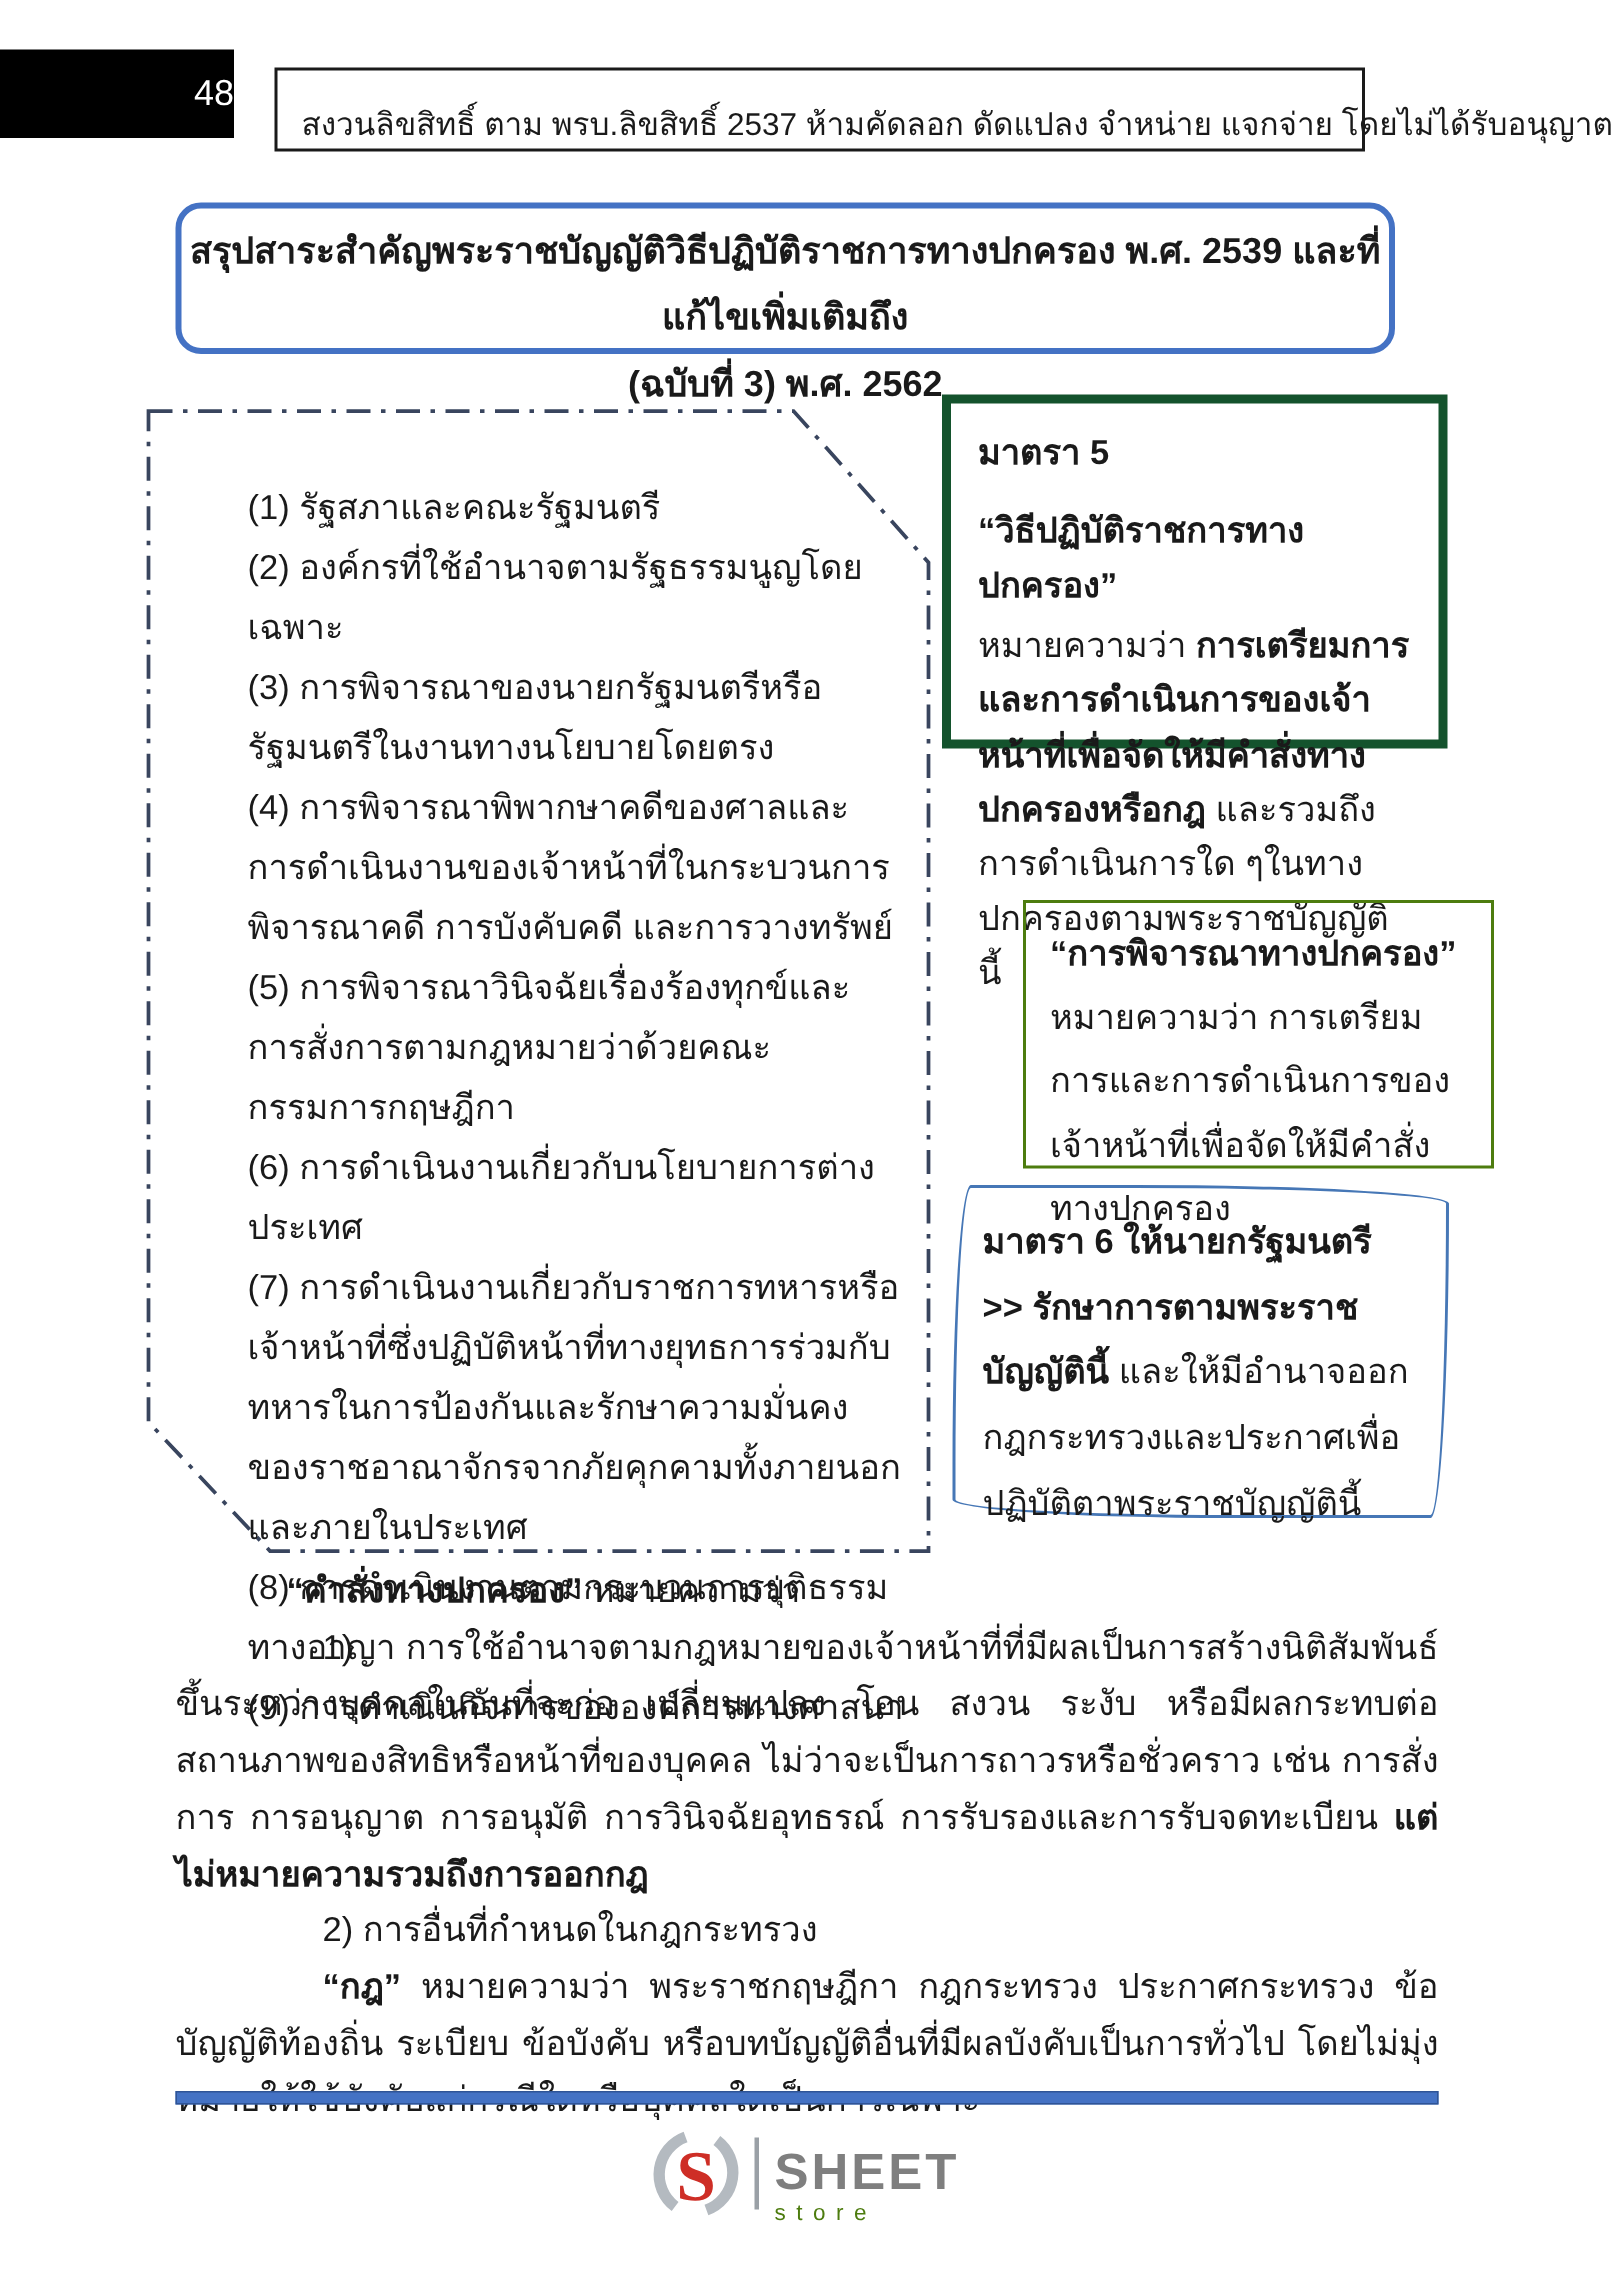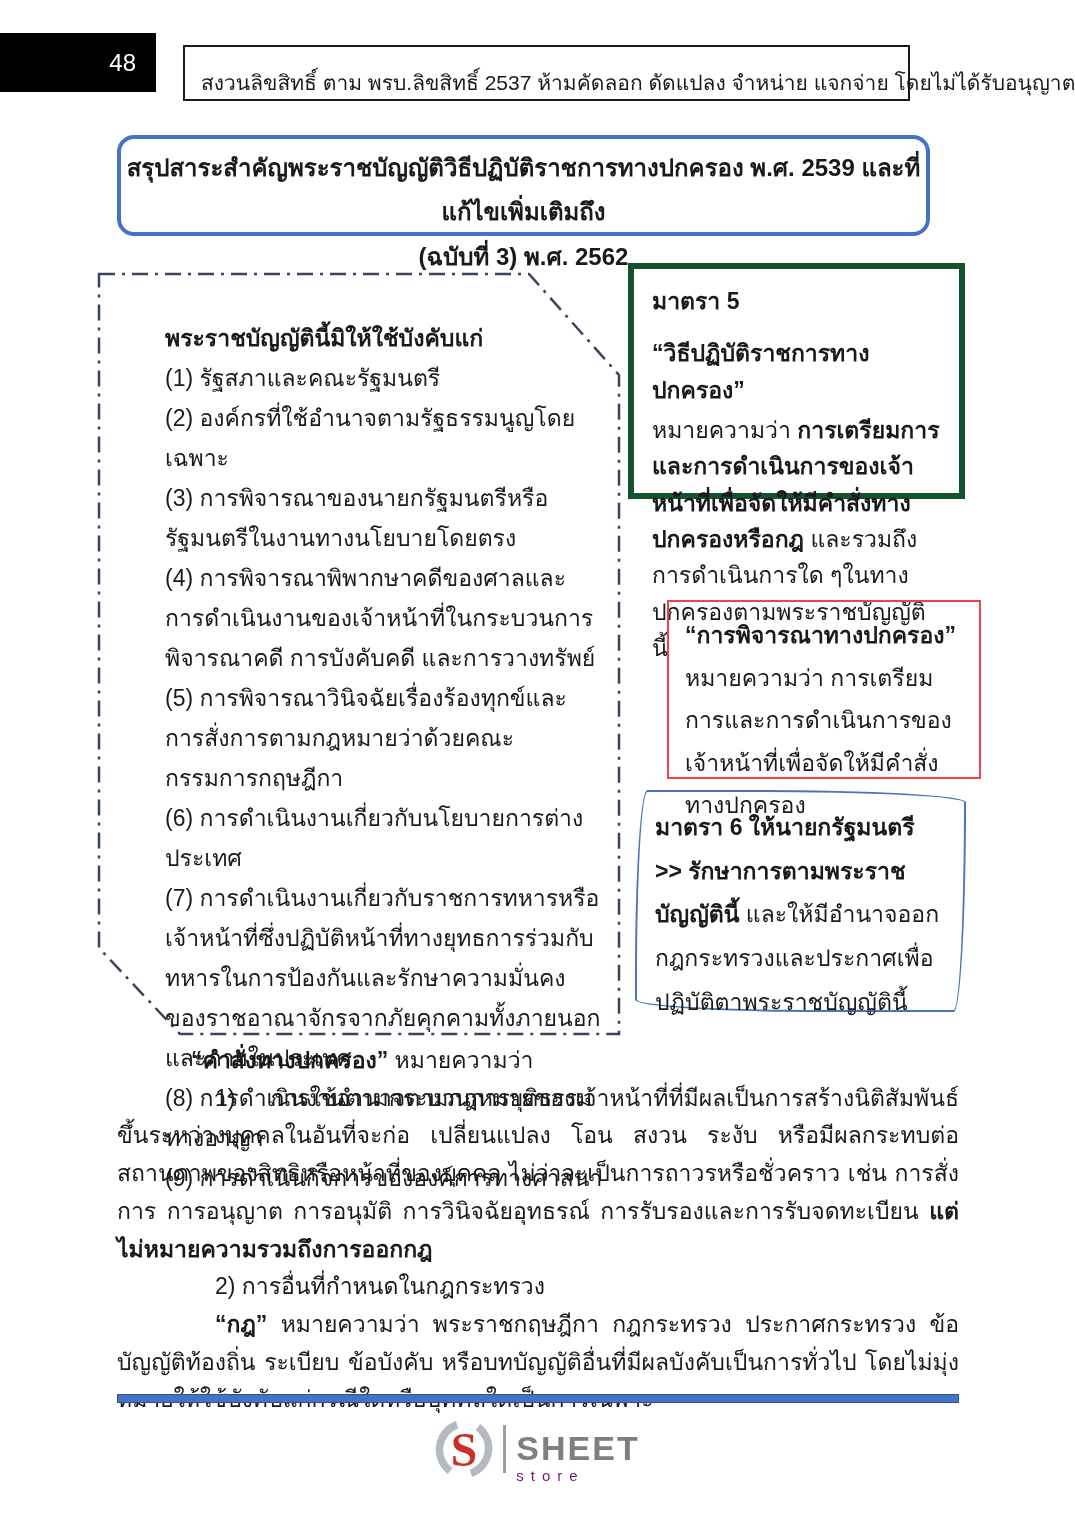--- a/index.html
+++ b/index.html
@@ -9,21 +9,21 @@
     overflow:hidden;
   }
   .b{font-weight:bold}
   .u{}
   p{margin:0}
 
   
   .pagenum{
     position:absolute;left:0;top:33px;width:156px;height:59px;background:#000;
     color:#fff;font-size:24px;display:flex;align-items:center;justify-content:flex-end;
-    padding-right:20px;box-sizing:border-box;
+    box-sizing:border-box;
   }
   .copyright{
     position:absolute;left:183px;top:45px;width:727px;height:56px;
     border:2px solid #1a1a1a;box-sizing:border-box;display:flex;align-items:flex-end;
     padding-left:16px;font-size:21px;white-space:nowrap;
   }
 
   
   .titlebox{
     position:absolute;left:117px;top:135px;width:813px;height:101px;box-sizing:border-box;
@@ -42,22 +42,22 @@
   
   .m5{
     position:absolute;left:628px;top:263px;width:337px;height:236px;box-sizing:border-box;
     border:6px solid #14532d;padding:14px 18px;font-size:23px;line-height:1.58;
   }
   .m5-head{margin-bottom:16px}
   .m5-term{margin-bottom:4px}
 
   
   .consider{
-    position:absolute;left:667px;top:600px;width:314px;height:179px;box-sizing:border-box;
-    border:2px solid #ef4444;padding:12px 16px;font-size:23px;line-height:1.85;
+    position:absolute;left:682px;top:600px;width:314px;height:179px;box-sizing:border-box;
+    border:2px solid #4d7c0f;padding:12px 16px;font-size:23px;line-height:1.85;
   }
 
   
   .m6{
     position:absolute;left:635px;top:790px;width:331px;height:222px;box-sizing:border-box;
     border:2.5px solid #4677B6;padding:14px 18px;font-size:23px;line-height:1.9;
     border-radius:15px 255px 15px 225px / 225px 15px 255px 15px;
   }
 
   
@@ -73,21 +73,21 @@
     position:absolute;left:117px;top:1394px;width:842px;height:9px;
     background:#4472C4;border:1px solid #2F5496;box-sizing:border-box;
   }
   .logo{
     position:absolute;left:0;top:1415px;width:1075px;display:flex;
     align-items:center;justify-content:center;gap:10px;
   }
   .logo-bar{width:3px;height:48px;background:#9aa0a6;}
   .logo-text{display:flex;flex-direction:column;line-height:1;margin-top:16px;}
   .logo-sheet{font-size:34px;font-weight:bold;color:#7f7f7f;letter-spacing:2px;}
-  .logo-store{font-size:15px;color:#701a75;letter-spacing:7px;margin-top:3px;}
+  .logo-store{font-size:15px;color:#4d7c0f;letter-spacing:7px;margin-top:3px;}
 </style>
 </head>
 <body>
 
 <div class="page">
 
   <div class="pagenum">
     <span>48</span>
   </div>
 
@@ -98,21 +98,20 @@
   <div class="titlebox">
     <div>สรุปสาระสำคัญพระราชบัญญัติวิธีปฏิบัติราชการทางปกครอง พ.ศ. 2539 และที่แก้ไขเพิ่มเติมถึง</div>
     <div>(ฉบับที่ 3) พ.ศ. 2562</div>
   </div>
 
   <div class="exclusion">
     <svg viewBox="0 0 524 764" preserveAspectRatio="none">
       <polygon points="2,2 432,2 522,103 522,762 83,762 2,676" fill="none" stroke="#39455E" stroke-width="2.5" stroke-dasharray="16 7 3 7"></polygon>
     </svg>
     <div class="exclusion-content">
-      <p class="b">พระราชบัญญัตินี้มิให้ใช้บังคับแก่</p>
       <p>(1) รัฐสภาและคณะรัฐมนตรี</p>
       <p>(2) องค์กรที่ใช้อำนาจตามรัฐธรรมนูญโดยเฉพาะ</p>
       <p>(3) การพิจารณาของนายกรัฐมนตรีหรือรัฐมนตรีในงานทางนโยบายโดยตรง</p>
       <p>(4) การพิจารณาพิพากษาคดีของศาลและการดำเนินงานของเจ้าหน้าที่ในกระบวนการพิจารณาคดี การบังคับคดี และการวางทรัพย์</p>
       <p>(5) การพิจารณาวินิจฉัยเรื่องร้องทุกข์และการสั่งการตามกฎหมายว่าด้วยคณะกรรมการกฤษฎีกา</p>
       <p>(6) การดำเนินงานเกี่ยวกับนโยบายการต่างประเทศ</p>
       <p>(7) การดำเนินงานเกี่ยวกับราชการทหารหรือเจ้าหน้าที่ซึ่งปฏิบัติหน้าที่ทางยุทธการร่วมกับทหารในการป้องกันและรักษาความมั่นคงของราชอาณาจักรจากภัยคุกคามทั้งภายนอกและภายในประเทศ</p>
       <p>(8) การดำเนินงานตามกระบวนการยุติธรรมทางอาญา</p>
       <p>(9) การดำเนินกิจการขององค์การทางศาสนา</p>
     </div>

